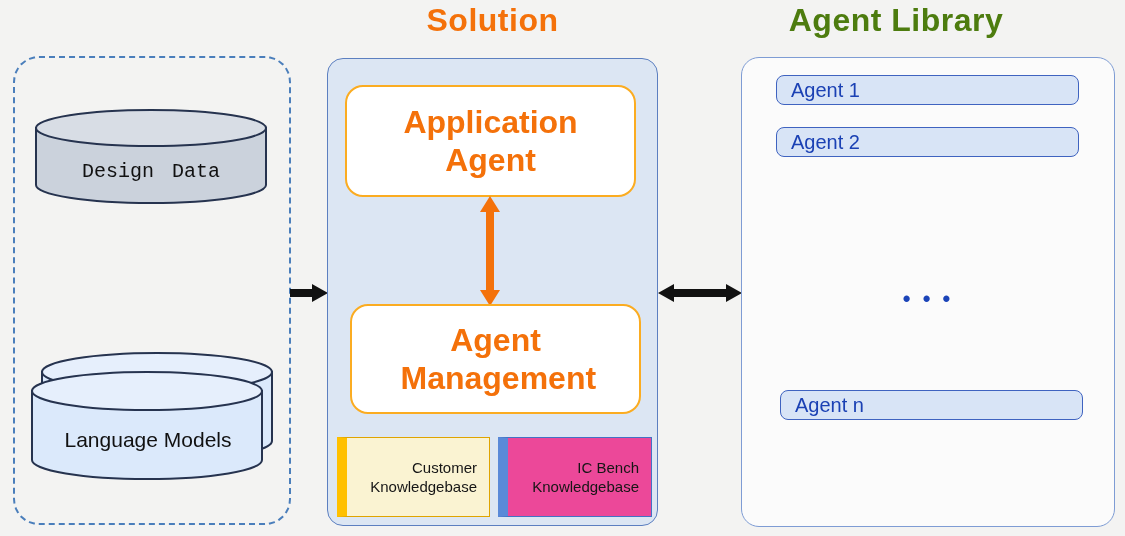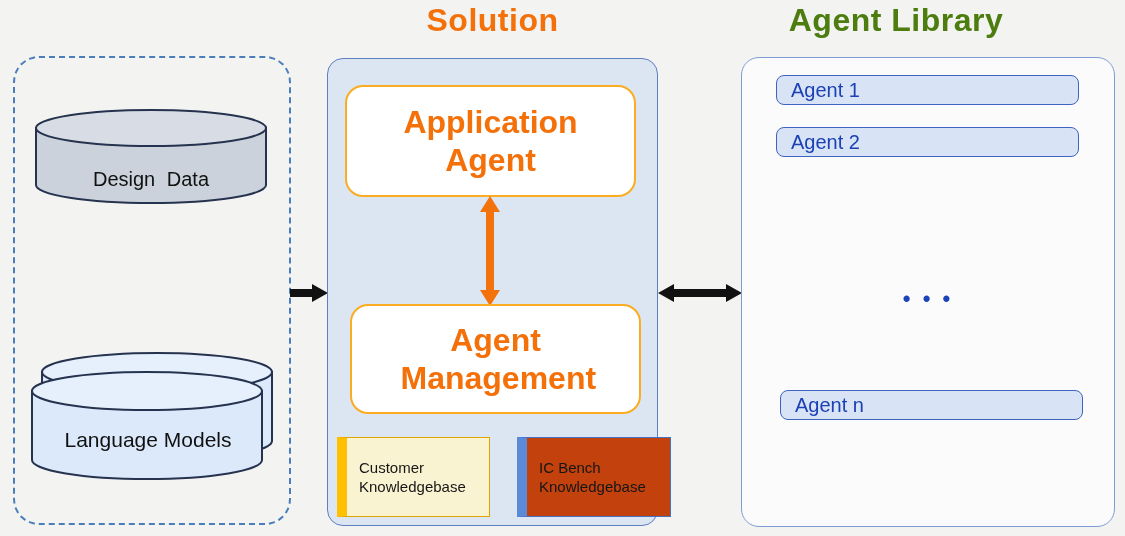--- a/index.html
+++ b/index.html
@@ -19,22 +19,22 @@
   .solution-panel{position:absolute;left:327px;top:58px;width:331px;height:468px;
     background:#dce6f3;border:1.6px solid #5c7fc0;border-radius:16px;box-sizing:border-box;}
 
   .agent-box{position:absolute;background:#ffffff;border:2.2px solid #fbac21;border-radius:18px;
     display:flex;align-items:center;justify-content:center;box-sizing:border-box;}
   .agent-box .label{color:#f4710a;font-weight:700;font-size:32px;line-height:1.2;text-align:center;width:190px;}
 
   .kb-box{position:absolute;height:80px;box-sizing:border-box;display:flex;align-items:center;
     font-size:15px;line-height:1.3;color:#161616;}
   .kb-yellow{left:337px;top:437px;width:153px;background:#faf3d2;border:1.6px solid #dfa400;border-left:10px solid #ffc000;}
-  .kb-blue{left:498px;top:437px;width:154px;background:#c2410c;border:1.6px solid #4472c4;border-left:10px solid #5a8ad8;margin-left:19px;}
-  .kb-box .kb-label{padding-left:12px;padding-right:6px;}
+  .kb-blue{left:498px;top:437px;width:154px;background:#ec4899;border:1.6px solid #4472c4;border-left:10px solid #5a8ad8;}
+  .kb-box .kb-label{padding-left:12px;padding-right:12px;text-align:right;}
 
   .library-panel{position:absolute;left:741px;top:57px;width:374px;height:470px;
     background:#fbfbfb;border:1.6px solid #7e9cd4;border-radius:18px;box-sizing:border-box;}
 
   .agent-chip{position:absolute;height:30px;background:#d8e4f6;border:1.6px solid #3f63c0;border-radius:8px;
     display:flex;align-items:center;padding-left:14px;box-sizing:border-box;
     color:#1b41b4;font-size:20px;}
   .chip-1{left:776px;top:75px;width:303px;}
   .chip-2{left:776px;top:127px;width:303px;}
   .chip-3{left:780px;top:178px;width:303px;}
@@ -54,21 +54,21 @@
   <div class="section-title title-mid">Solution</div>
   <div class="section-title title-right">Agent Library</div>
 
   <div class="dashed-panel"></div>
 
   <div class="cyl-wrap" style="left:33px;top:108px;width:236px;height:100px;">
     <svg width="236" height="100" viewBox="0 0 236 100">
       <path d="M3,20 L3,77 A115,18 0 0 0 233,77 L233,20 Z" fill="#cbd2dc" stroke="#26334f" stroke-width="2"></path>
       <ellipse cx="118" cy="20" rx="115" ry="18" fill="#d8dde5" stroke="#26334f" stroke-width="2"></ellipse>
     </svg>
-    <div class="cyl-label word-spaced" style="top:60px;">Design Data</div>
+    <div class="cyl-label word-spaced" style="top:52px;font-family:Liberation Mono, monospace;">Design Data</div>
   </div>
 
   <div class="cyl-wrap" style="left:30px;top:346px;width:246px;height:142px;">
     <svg width="246" height="142" viewBox="0 0 246 142">
       <path d="M12,26 L12,95 A115,19 0 0 0 242,95 L242,26 Z" fill="#dbe9fb" stroke="#26334f" stroke-width="2"></path>
       <ellipse cx="127" cy="26" rx="115" ry="19" fill="#e6effc" stroke="#26334f" stroke-width="2"></ellipse>
       <path d="M2,45 L2,114 A115,19 0 0 0 232,114 L232,45 Z" fill="#dbe9fb" stroke="#26334f" stroke-width="2"></path>
       <ellipse cx="117" cy="45" rx="115" ry="19" fill="#e6effc" stroke="#26334f" stroke-width="2"></ellipse>
     </svg>
     <div class="cyl-label" style="top:82px;width:236px;font-size:21px;">Language Models</div>

